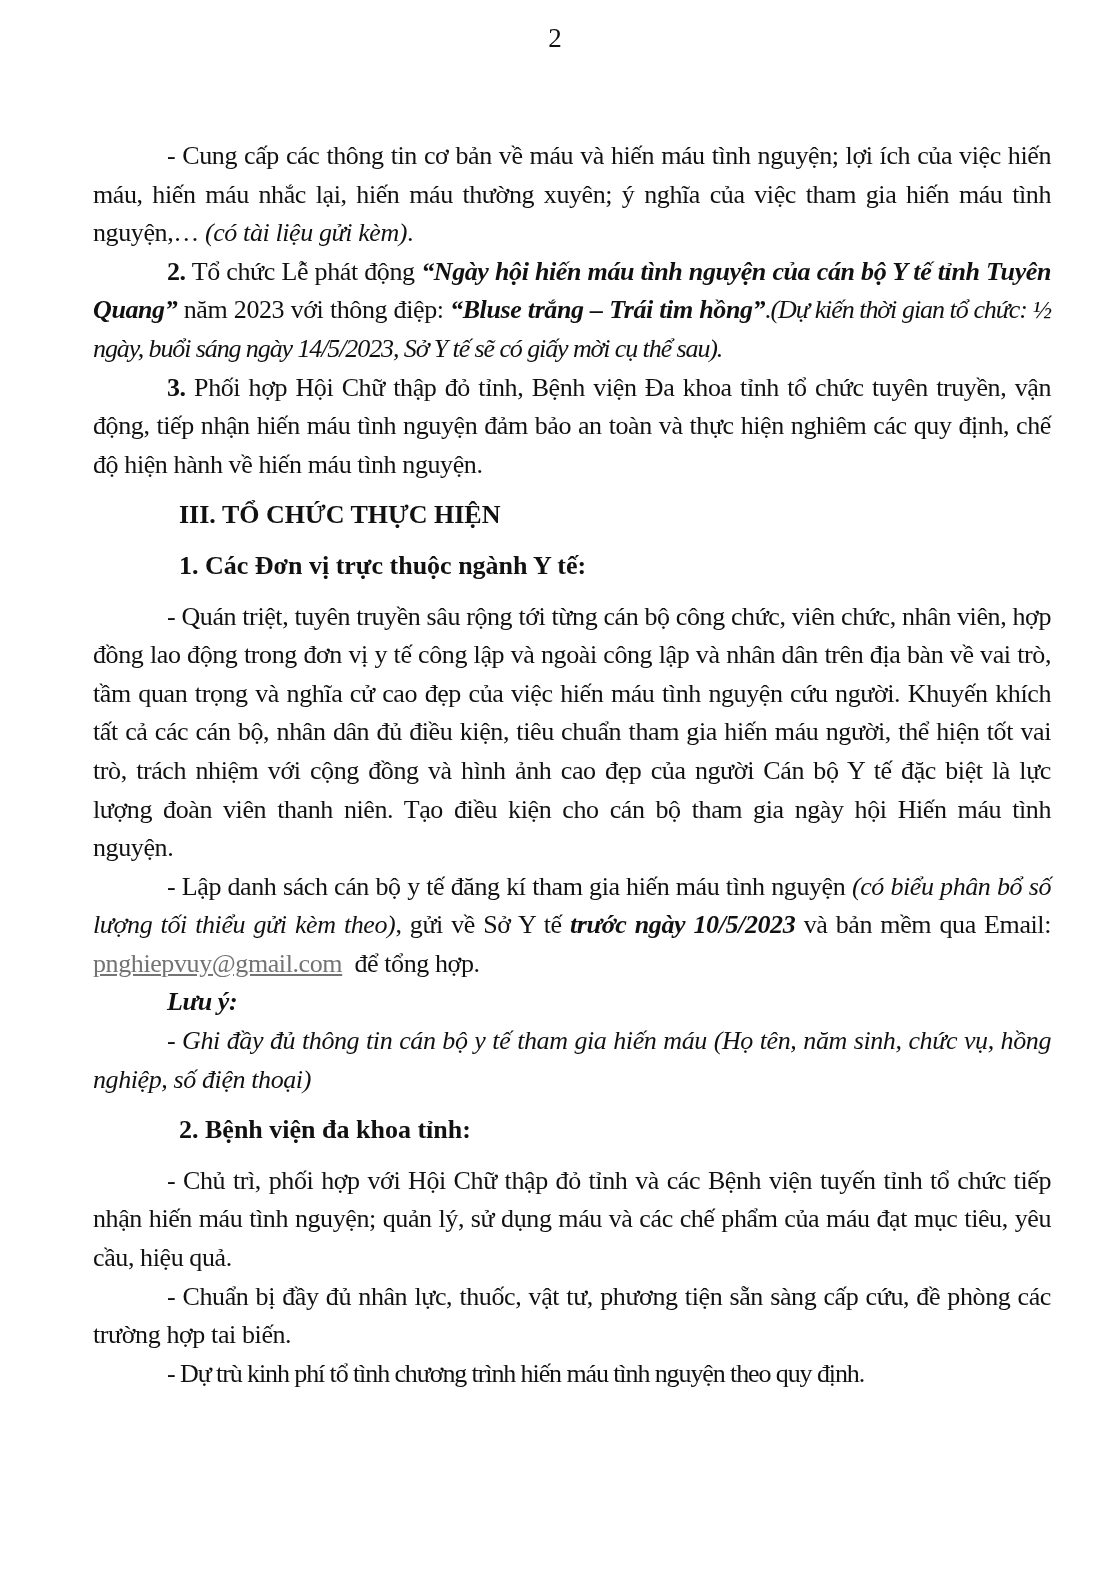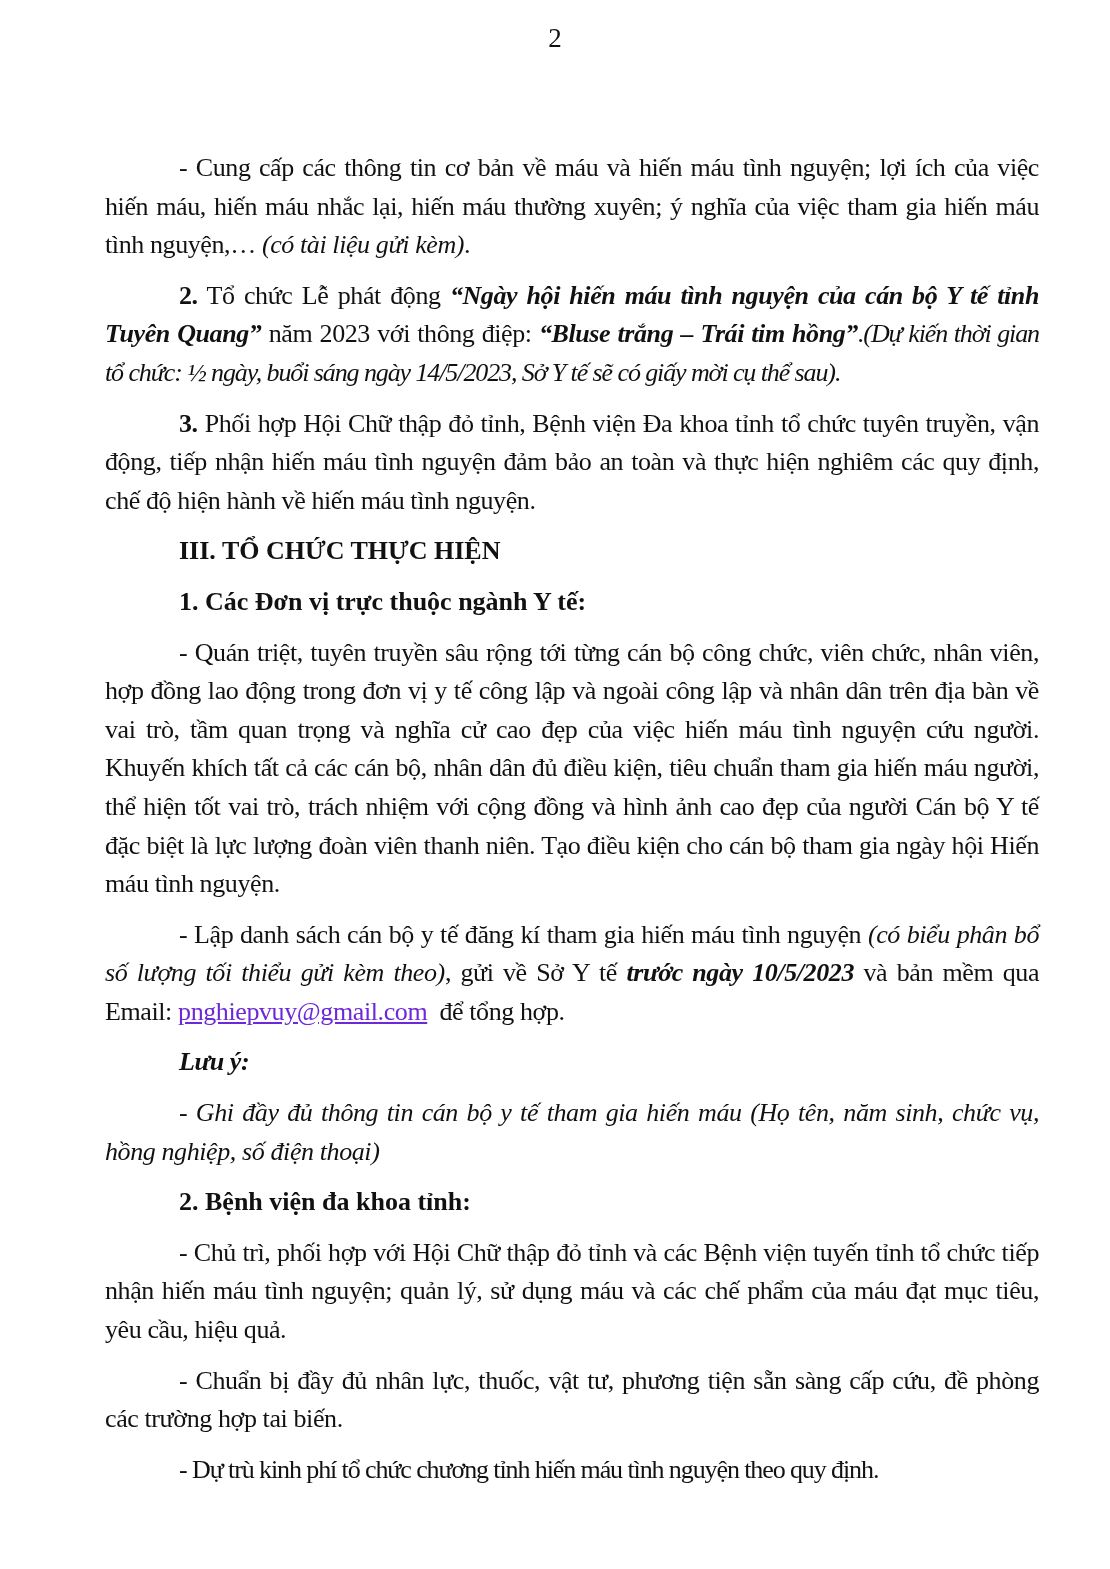--- a/index.html
+++ b/index.html
@@ -26,35 +26,35 @@
   }
   .content {
     position: absolute;
     top: 137px;
     left: 93px;
     width: 958px;
     font-size: 26px;
     line-height: 38.6px;
   }
   .p {
-    margin: 12px;
+    margin: 0;
     text-align: justify;
     text-indent: 74px;
     letter-spacing: -0.4px;
   }
   .heading {
     margin: 12px;
     text-indent: 74px;
     font-weight: bold;
   }
   .b { font-weight: bold; }
   .i { font-style: italic; }
   .bi { font-weight: bold; font-style: italic; }
   .link {
-    color: #6d28d9;
+    color: #737373;
     text-decoration: underline;
     cursor: pointer;
   }
   .cond { letter-spacing: -1.1px; }
 </style>
 </head>
 <body>
 
 <div class="page-number">2</div>
 
@@ -78,15 +78,15 @@
 
   <p class="p i">- Ghi đầy đủ thông tin cán bộ y tế tham gia hiến máu (Họ tên, năm sinh, chức vụ, hồng nghiệp, số điện thoại)</p>
 
 
   <p class="heading">2. Bệnh viện đa khoa tỉnh:</p>
 
   <p class="p">- Chủ trì, phối hợp với Hội Chữ thập đỏ tỉnh và các Bệnh viện tuyến tỉnh tổ chức tiếp nhận hiến máu tình nguyện; quản lý, sử dụng máu và các chế phẩm của máu đạt mục tiêu, yêu cầu, hiệu quả.</p>
 
   <p class="p">- Chuẩn bị đầy đủ nhân lực, thuốc, vật tư, phương tiện sẵn sàng cấp cứu, đề phòng các trường hợp tai biến.</p>
 
-  <p class="p cond">- Dự trù kinh phí tổ chức chương tỉnh hiến máu tình nguyện theo quy định.</p>
+  <p class="p cond">- Dự trù kinh phí tổ tình chương trình hiến máu tình nguyện theo quy định.</p>
 
 </div>
 
 </body></html>

